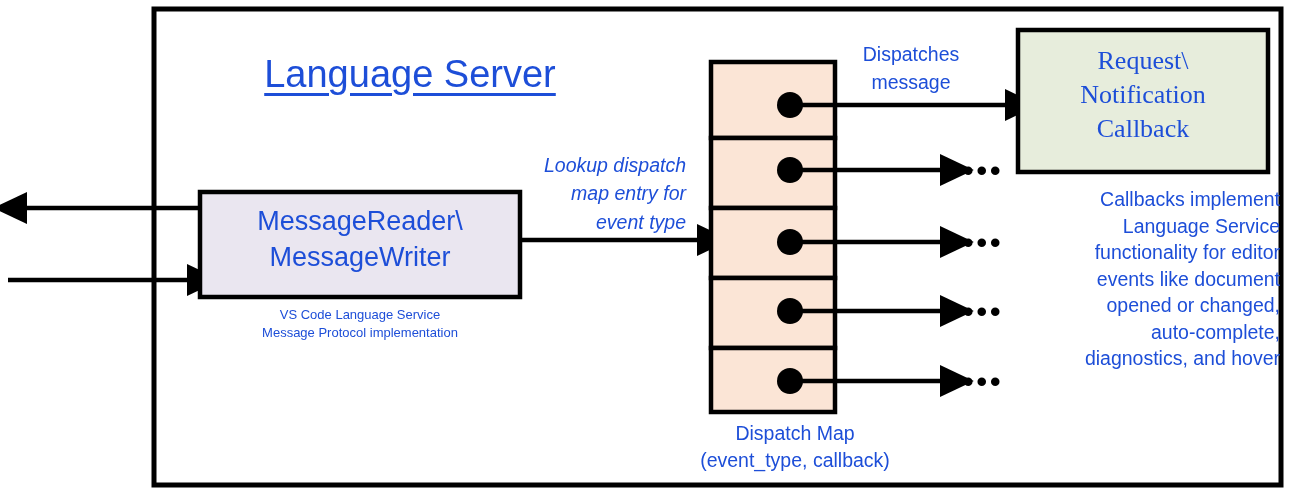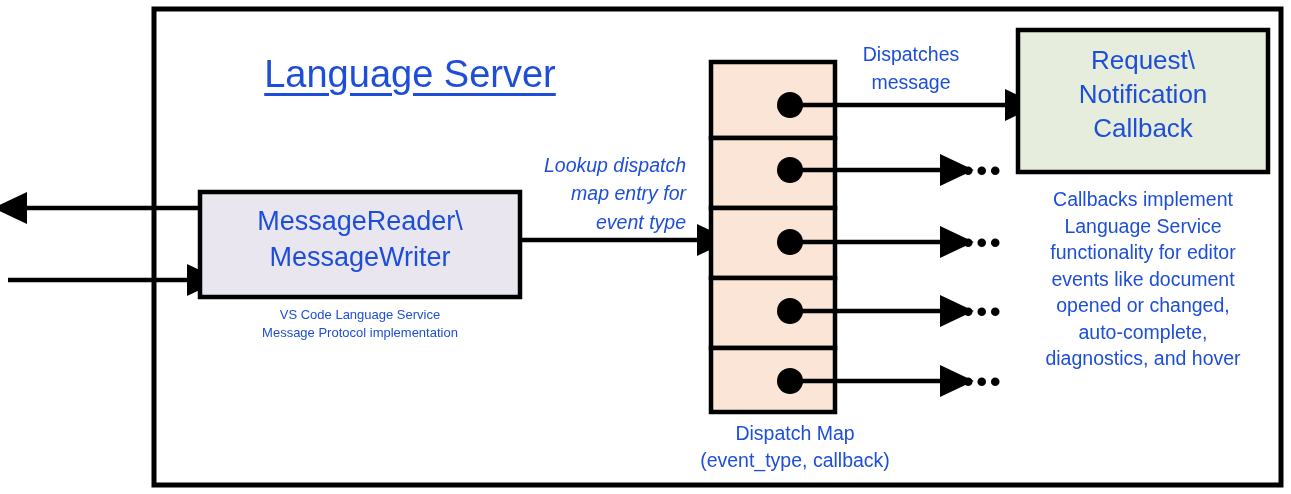--- a/index.html
+++ b/index.html
@@ -85,28 +85,30 @@
     font-size: 19.5px;
     line-height: 1.45;
   }
   
   #cb-label {
     left: 1020px;
     top: 44px;
     width: 246px;
     font-size: 26px;
     line-height: 1.3;
+    font-family: Liberation Serif, serif;
   }
   
   #cb-caption {
     left: 1006px;
     top: 186px;
     width: 274px;
     font-size: 19.5px;
     line-height: 1.36;
+    text-align: right;
   }
   
   #dm-caption {
     left: 650px;
     top: 420px;
     width: 290px;
     font-size: 19.5px;
     line-height: 1.36;
   }
   .ellipsis {

